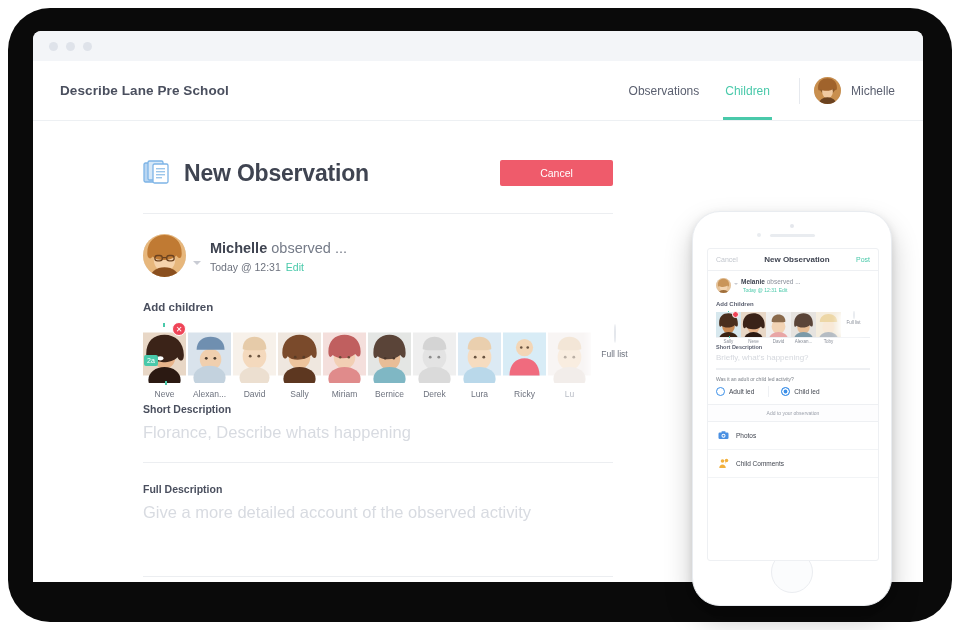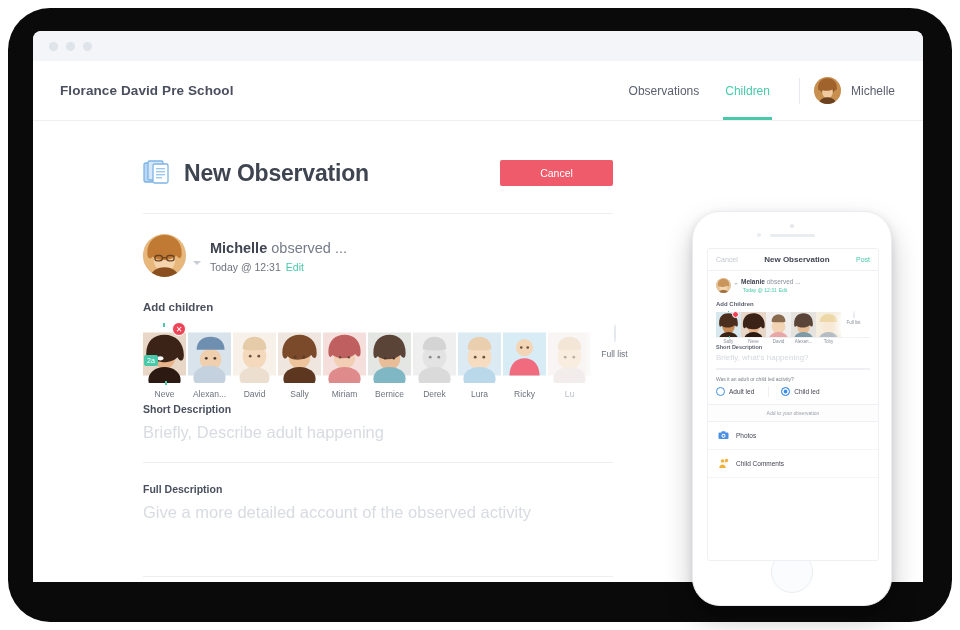--- a/index.html
+++ b/index.html
@@ -348,21 +348,21 @@
 
 <div id="browser">
 
   <div id="browser-chrome">
     <span class="dot"></span>
     <span class="dot"></span>
     <span class="dot"></span>
   </div>
 
   <div id="appbar">
-    <div id="brand">Florance David Pre School</div>
+    <div id="brand">Describe Lane Pre School</div>
 
     <div id="nav">
       <div class="navitem">Observations</div>
       <div class="navitem active">Children</div>
       <div id="nav-sep"></div>
       <div id="user">
         <span class="av" style="width:27px;height:27px">
           <svg viewBox="0 0 40 40">
             <rect width="40" height="40" fill="#c98f4e"></rect>
             <ellipse cx="20" cy="15" rx="12" ry="11" fill="#8b5a2b"></ellipse>
@@ -563,21 +563,21 @@
         </div>
 
         <div id="fulllist">
           <span class="plus-circle"></span>
           <div class="child-name">Full list</div>
         </div>
       </div>
 
       <div class="field">
         <div class="field-label">Short Description</div>
-        <div class="field-input">Briefly, Describe adult happening</div>
+        <div class="field-input">Florance, Describe whats happening</div>
       </div>
 
       <div class="hr" id="hr2"></div>
 
       <div class="field">
         <div class="field-label">Full Description</div>
         <div class="field-input">Give a more detailed account of the observed activity</div>
       </div>
 
       <div class="hr" id="hr-bottom"></div>

